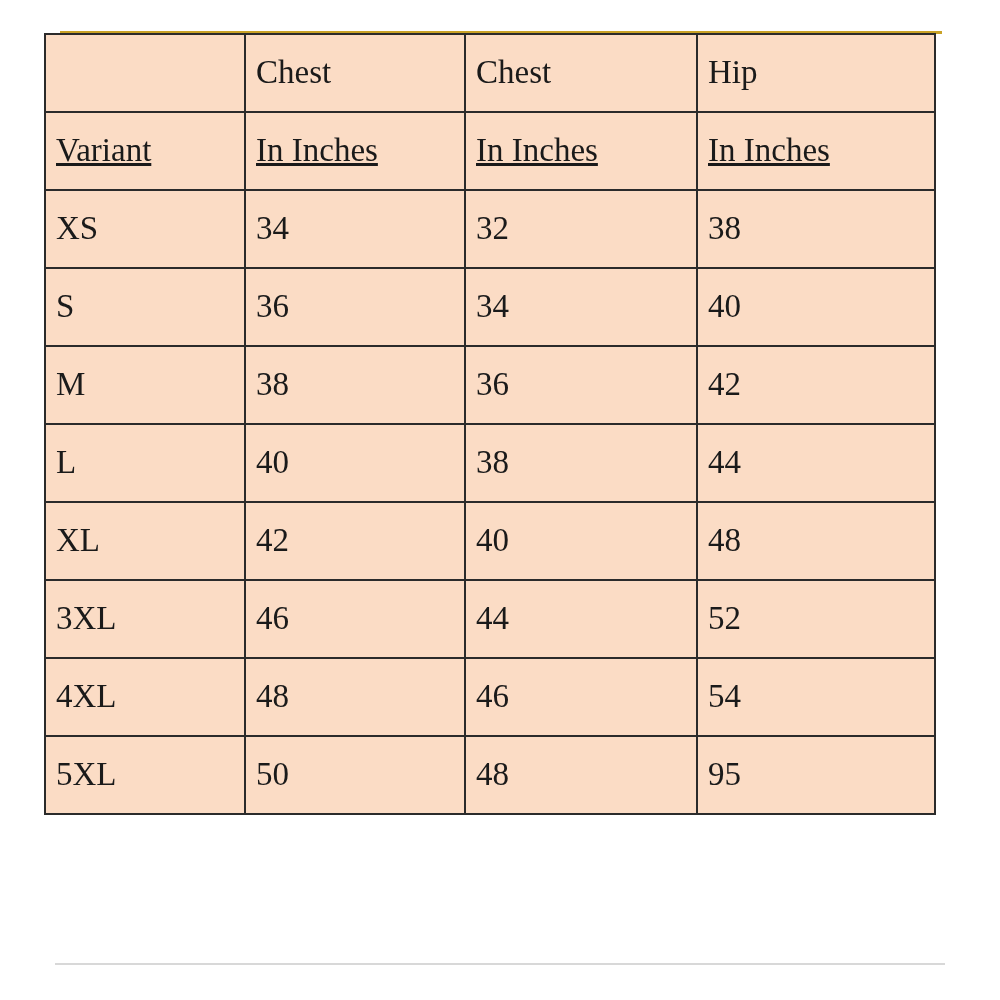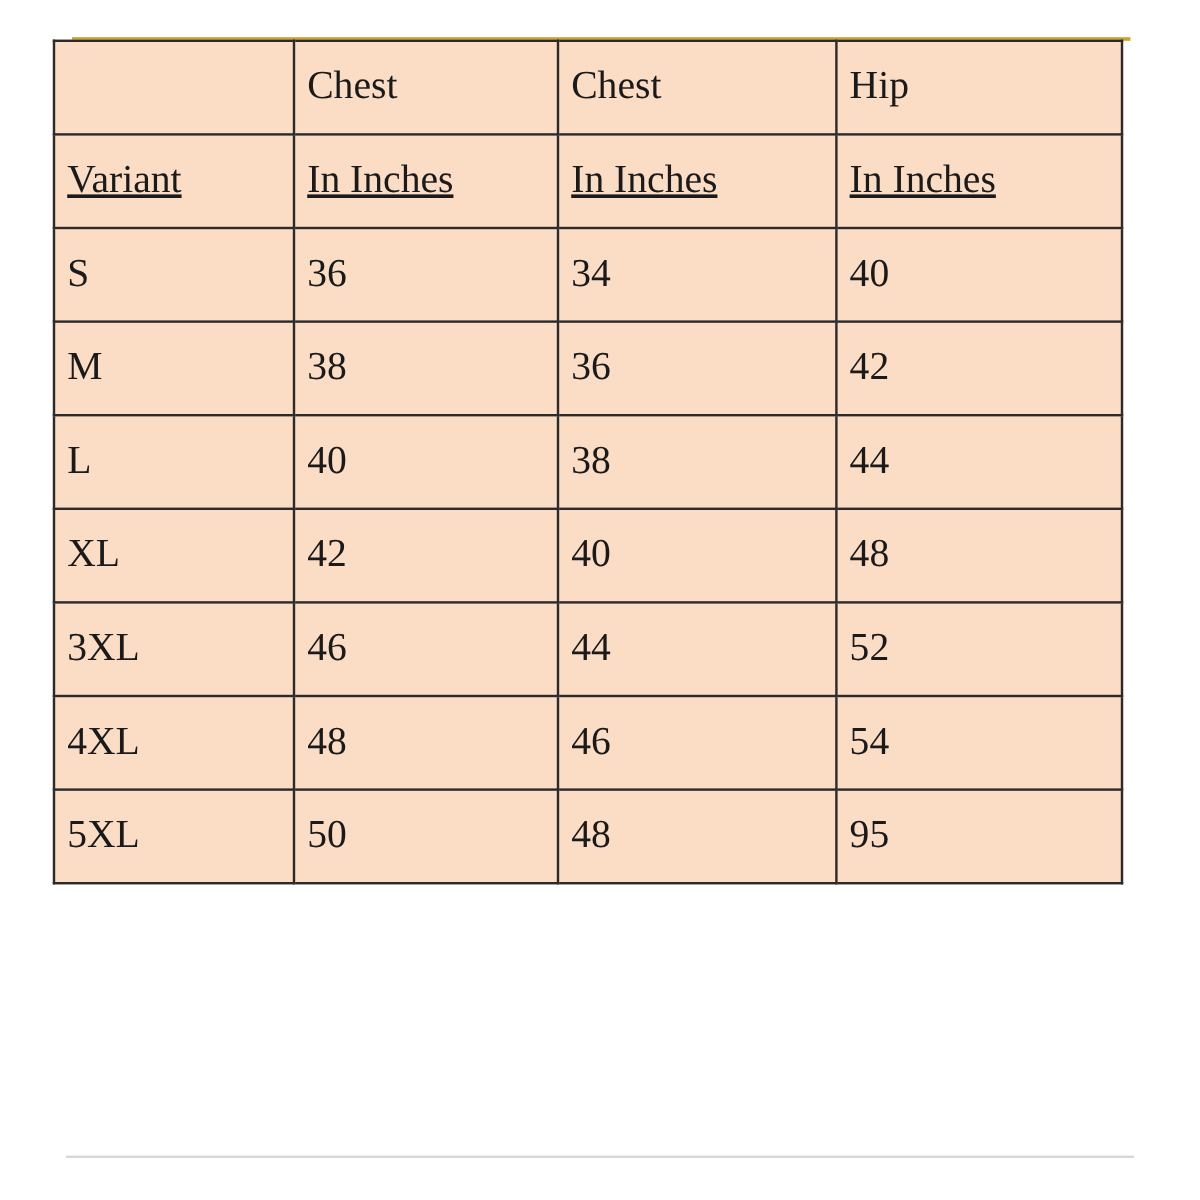--- a/index.html
+++ b/index.html
@@ -100,20 +100,26 @@
           <td class="white">Hip</td>
         </tr>
         <tr class="hdr-sub">
           <td class="peach">Variant</td>
           <td class="peach">In Inches</td>
           <td class="peach">In Inches</td>
           <td class="peach">In Inches</td>
         </tr>
 
         <tr>
+          <td class="peach">XS</td>
+          <td class="white">34</td>
+          <td class="peach">32</td>
+          <td class="white">38</td>
+        </tr>
+        <tr>
           <td class="peach">S</td>
           <td class="tint-white">36</td>
           <td class="peach">34</td>
           <td class="peach">40</td>
         </tr>
         <tr>
           <td class="peach">M</td>
           <td class="white">38</td>
           <td class="peach">36</td>
           <td class="peach">42</td>

